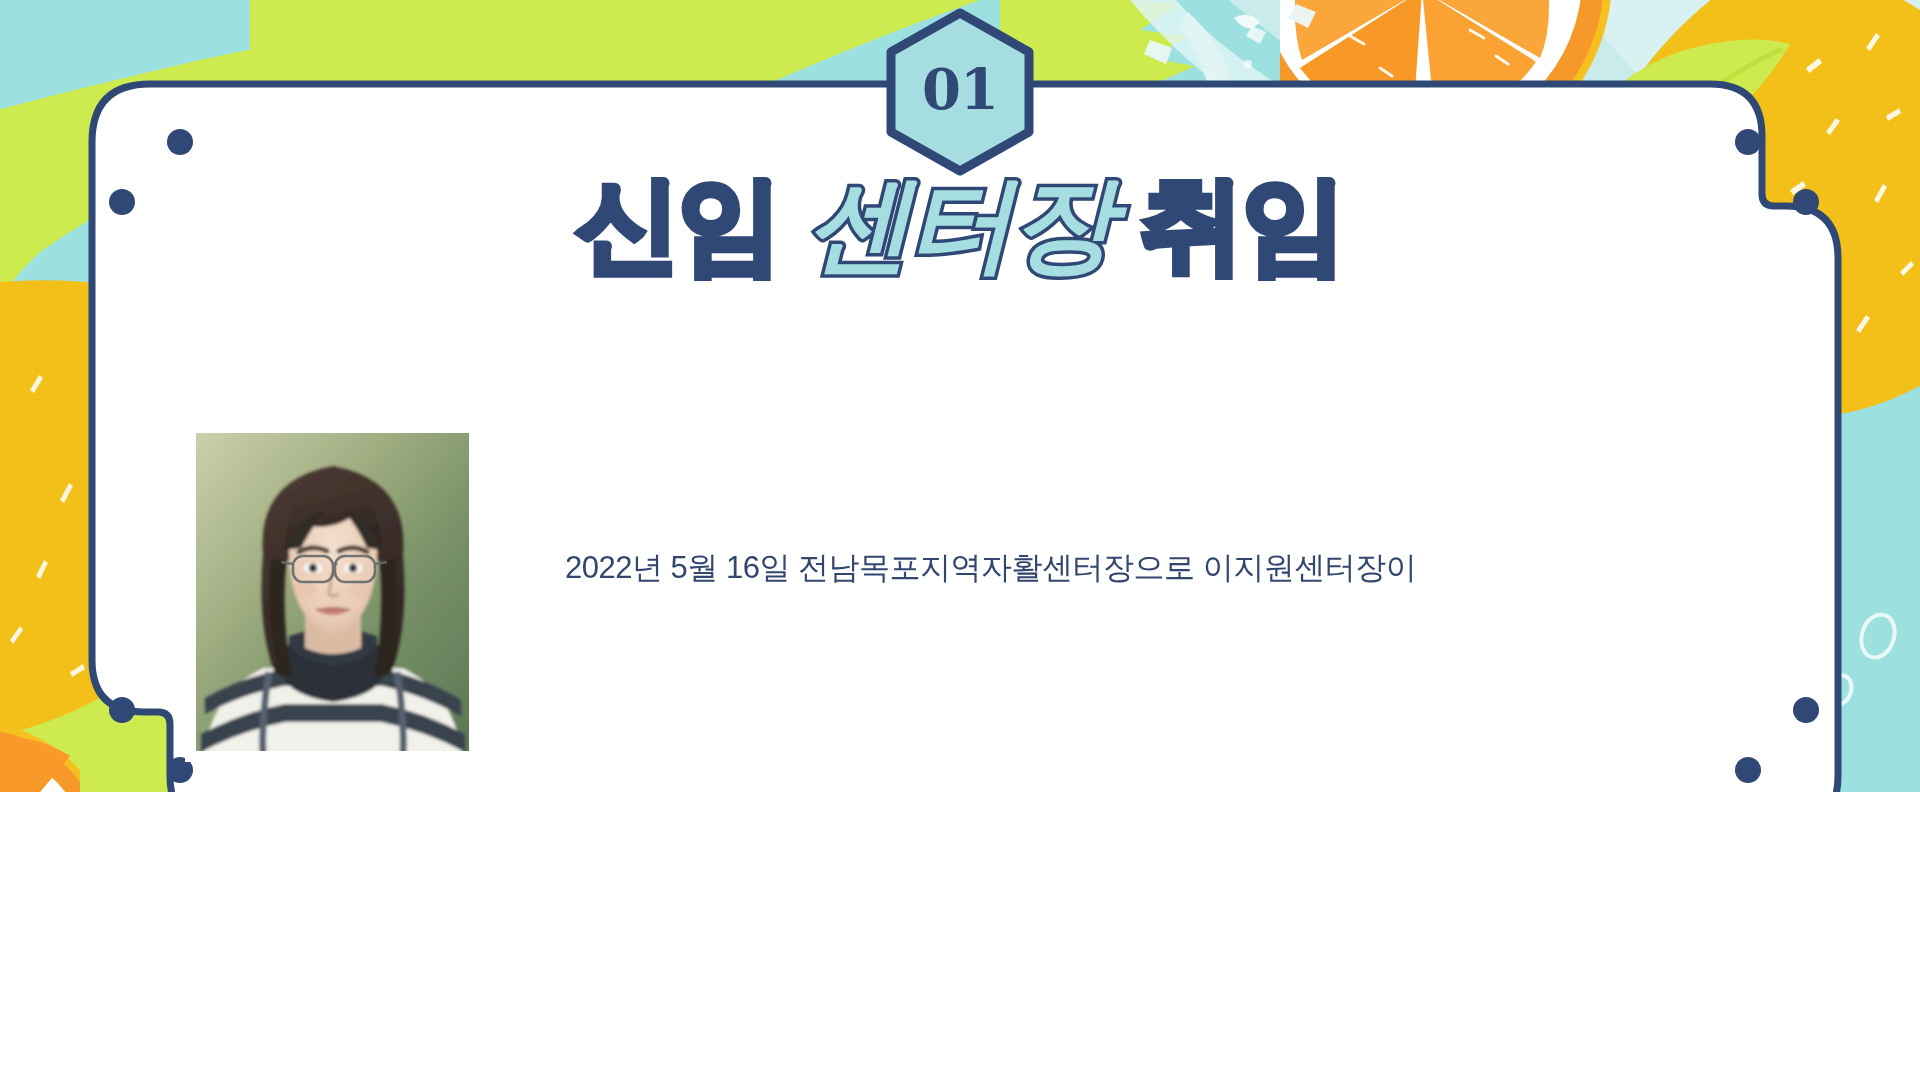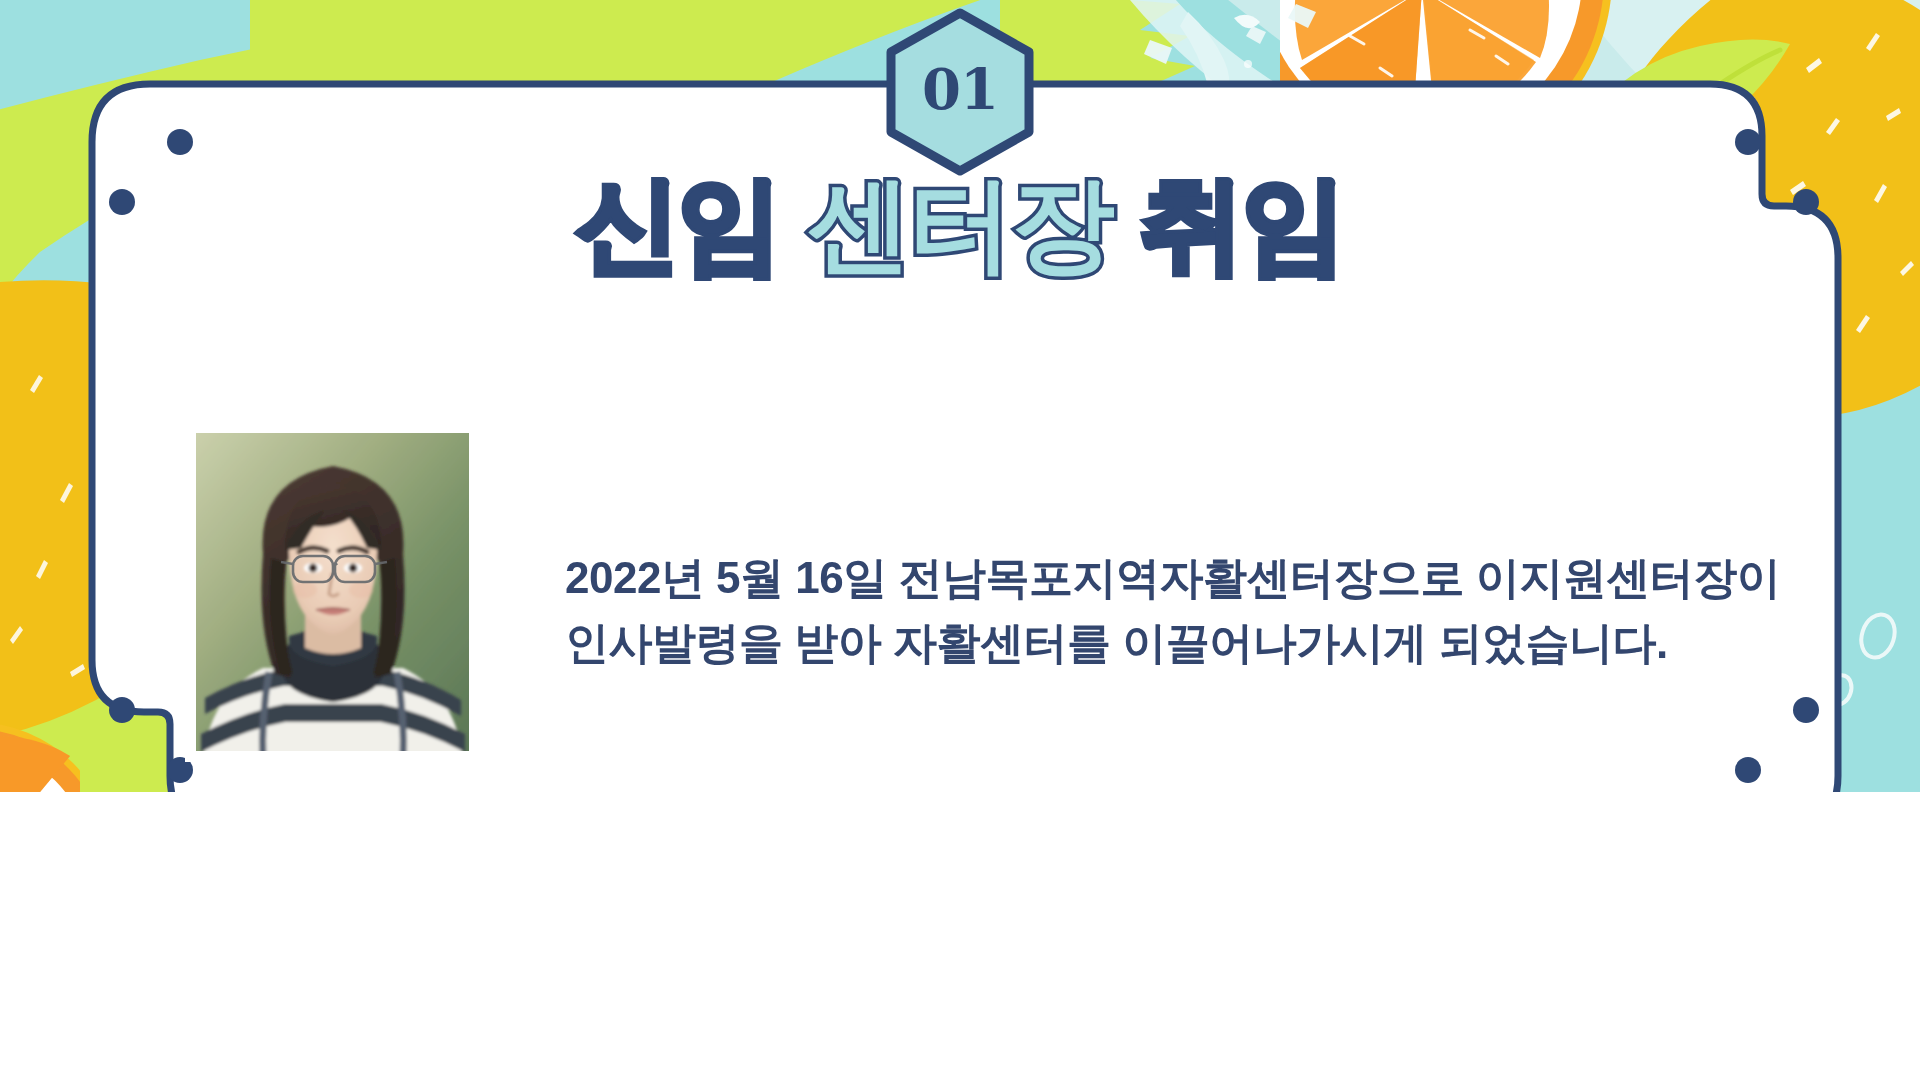--- a/index.html
+++ b/index.html
@@ -80,20 +80,21 @@
   .t-dark {
     color: #2f4875;
     -webkit-text-stroke: 7px #2f4875;
     paint-order: stroke fill;
     text-align: center;
   }
   .t-light {
     color: #a5dde0;
     -webkit-text-stroke: 7px #2f4875;
     paint-order: stroke fill;
+    font-style: italic;
   }
 
   
   #portrait {
     position: absolute;
     left: 185px;
     top: 422px;
     width: 295px;
     height: 340px;
     overflow: hidden;
@@ -101,23 +102,23 @@
   }
   #portrait svg { display: block; width: 295px; height: 340px; }
 
   
   #body-text {
     position: absolute;
     left: 565px;
     top: 545px;
     width: 1260px;
     color: #33466e;
-    font-size: 44px;
+    font-size: 31px;
     line-height: 1.48;
-    font-weight: 700;
+    font-weight: 400;
     letter-spacing: -0.5px;
   }
   #body-text .line { display: block; white-space: nowrap; }
 </style>
 </head>
 <body>
 
 <div id="stage">
 
   <svg id="bg-art" viewBox="0 0 1920 1081" xmlns="http://www.w3.org/2000/svg">
@@ -484,16 +485,15 @@
         <rect x="0" y="0" width="295" height="11" fill="#ffffff"></rect>
         <rect x="0" y="329" width="295" height="11" fill="#ffffff"></rect>
         <rect x="0" y="0" width="11" height="340" fill="#ffffff"></rect>
         <rect x="284" y="0" width="11" height="340" fill="#ffffff"></rect>
       </g>
     </svg>
   </div>
 
   <div id="body-text">
     <span class="line">2022년 5월 16일 전남목포지역자활센터장으로  이지원센터장이</span>
-    <span class="line">인사발령을 받아 자활센터를 이끌어나가시게 되었습니다.</span>
   </div>
 
 </div>
 
 </body></html>

